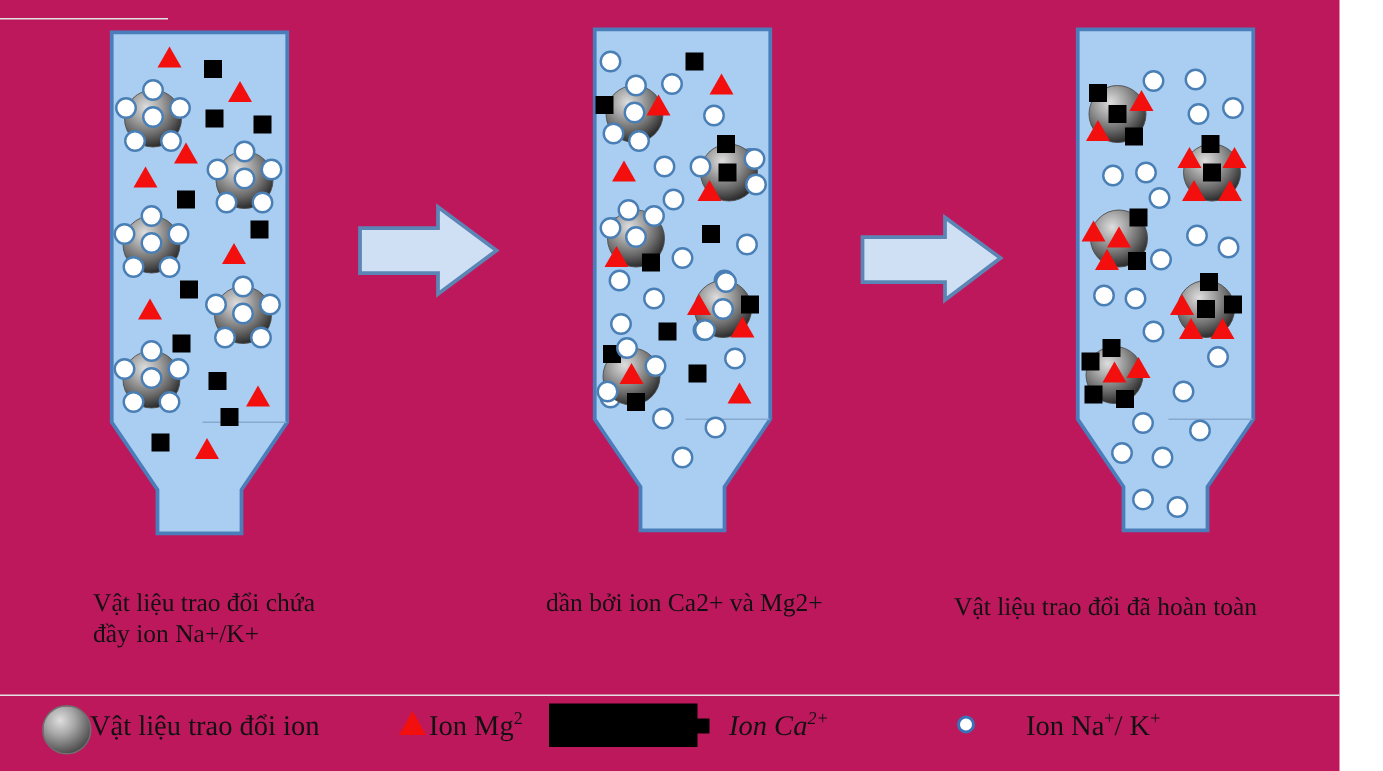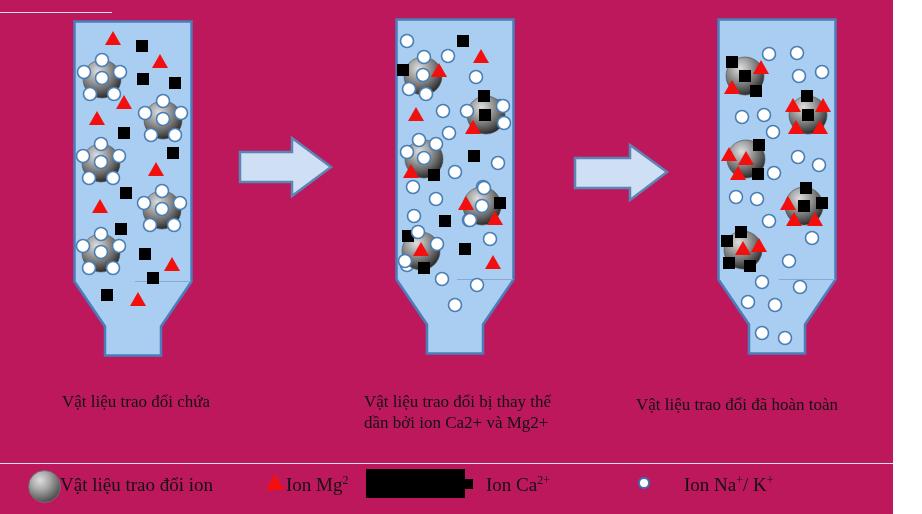--- a/index.html
+++ b/index.html
@@ -247,34 +247,34 @@
           <polygon points="0,-9 8,5 -8,5" fill="#f40f0f"></polygon>
           <polygon points="16,-12 24,2 8,2" fill="#f40f0f"></polygon>
         </g>
       </g>
       <polygon points="240,152 292,152 292,138 331,167 292,196 292,182 240,182" fill="#cfe0f4" stroke="#5b85b5" stroke-width="2.5" stroke-linejoin="miter"></polygon>
       <polygon points="575,158 630,158 630,145 667,172 630,200 630,188 575,188" fill="#cfe0f4" stroke="#5b85b5" stroke-width="2.5" stroke-linejoin="miter"></polygon>
     </svg>
   <div id="captions">
       <div class="caption" style="left: 62px; top: 391px;">
         <div>Vật liệu trao đổi chứa</div>
+        <div>đầy ion Na+/K+</div>
       </div>
       <div class="caption" style="left: 364px; top: 391px;">
-        <div>Vật liệu trao đổi bị thay thế</div>
         <div>dần bởi ion Ca2+ và Mg2+</div>
       </div>
       <div class="caption" style="left: 636px; top: 394px;">
         <div>Vật liệu trao đổi đã hoàn toàn</div>
       </div>
     </div>
   <div class="rule rule-legend"></div>
   <div id="legend">
       <span class="marker sphere-swatch" style="left: 28px;"></span>
       <span class="legend-label" style="left: 60px; text-align: right;">Vật liệu trao đổi ion</span>
       <span class="marker mg-triangle-swatch" style="left: 266px; border-bottom-color: rgb(244, 15, 15);"></span>
       <span class="legend-label" style="left: 286px;">Ion Mg<sup>2</sup></span>
       <div class="redaction" style="left: 366px; top: 469px; width: 99px; height: 29px; background: rgb(0, 0, 0);"></div>
       <span class="marker ca-square-swatch" style="left: 463px; background: rgb(0, 0, 0);"></span>
-      <span class="legend-label" style="left: 486px;">Ion Ca<sup>2+</sup></span>
+      <span class="legend-label" style="left: 486px; font-style: italic;">Ion Ca<sup>2+</sup></span>
       <span class="marker na-circle-swatch" style="left: 638px;"></span>
       <span class="legend-label" style="left: 684px;">Ion Na<sup>+</sup>/ K<sup>+</sup></span>
     </div>
 </div>
 
 </body></html>

